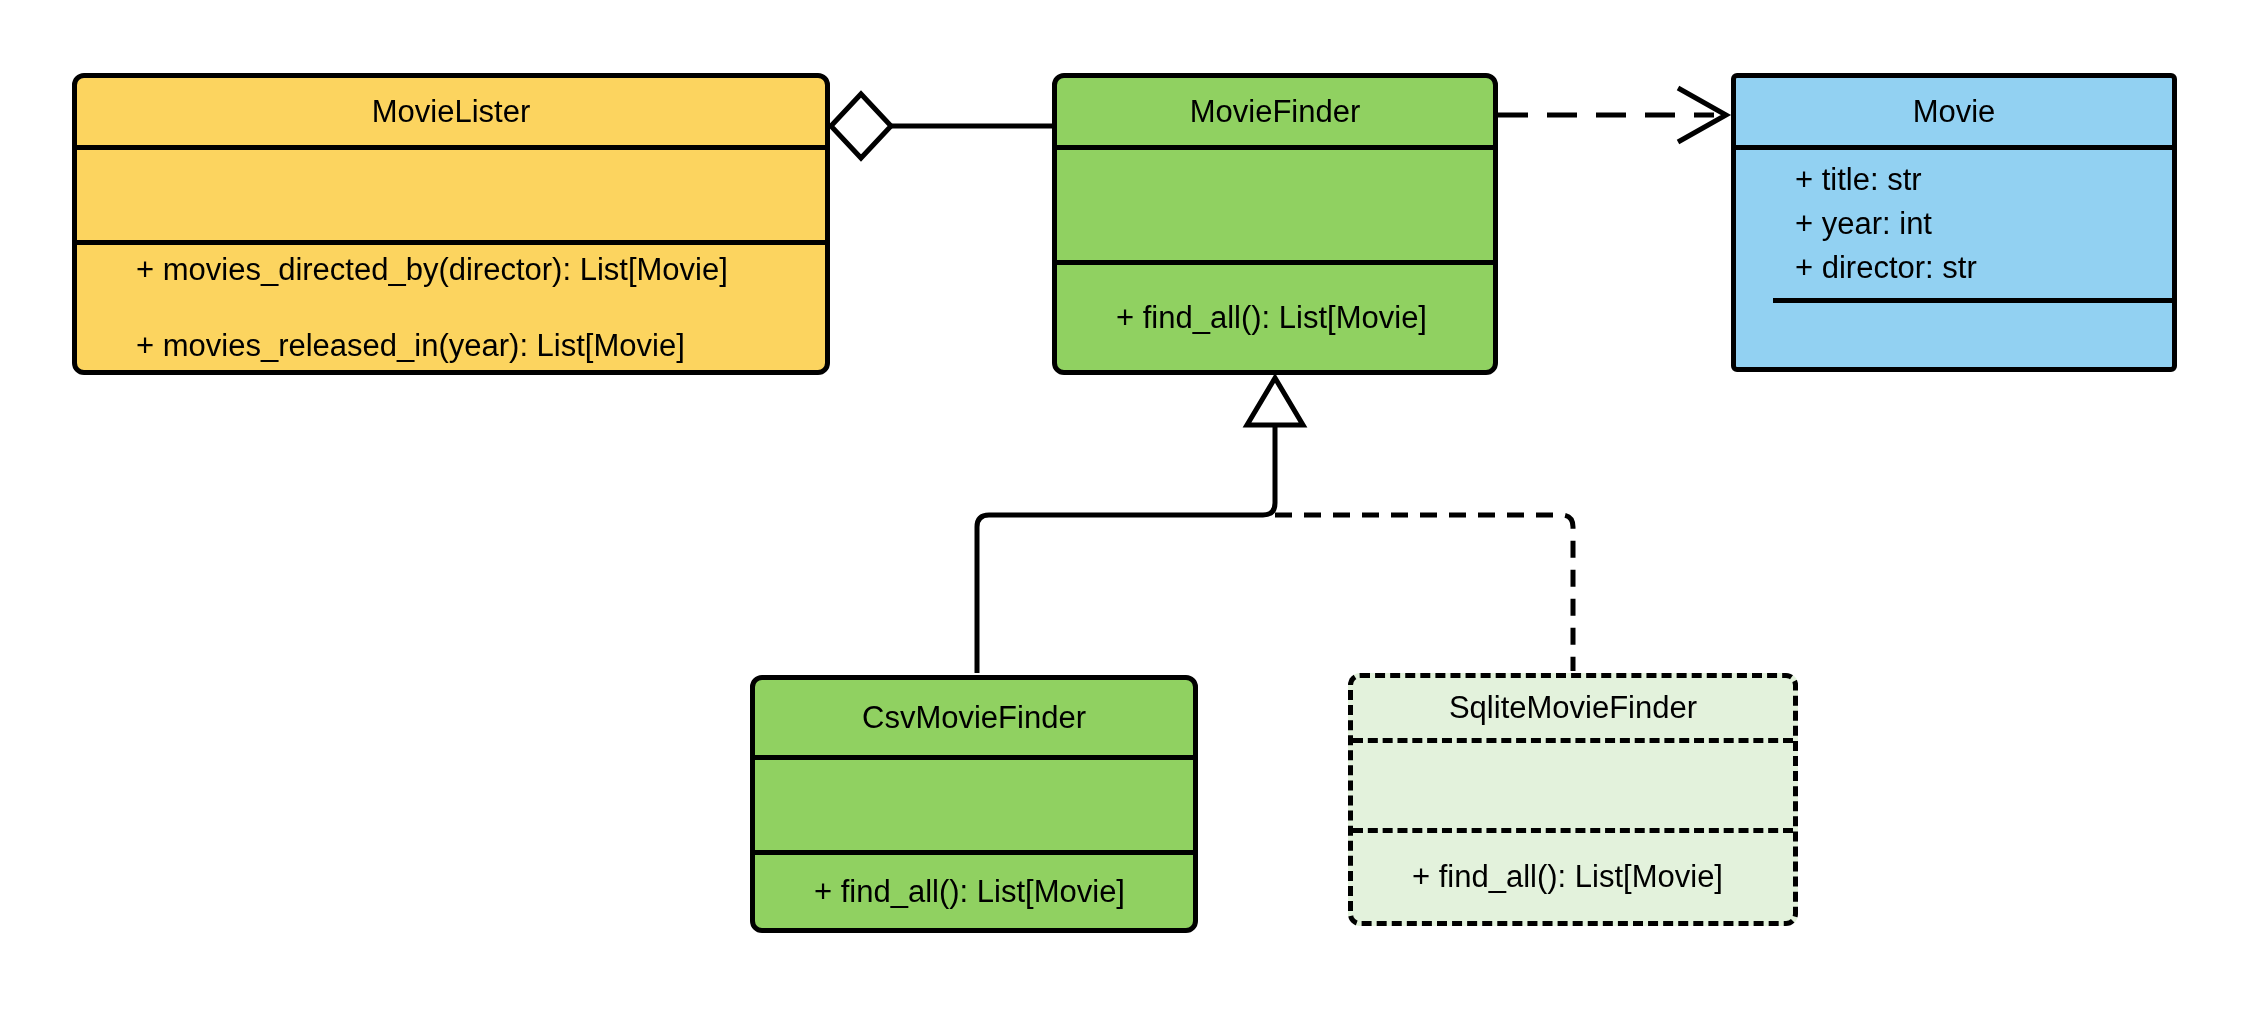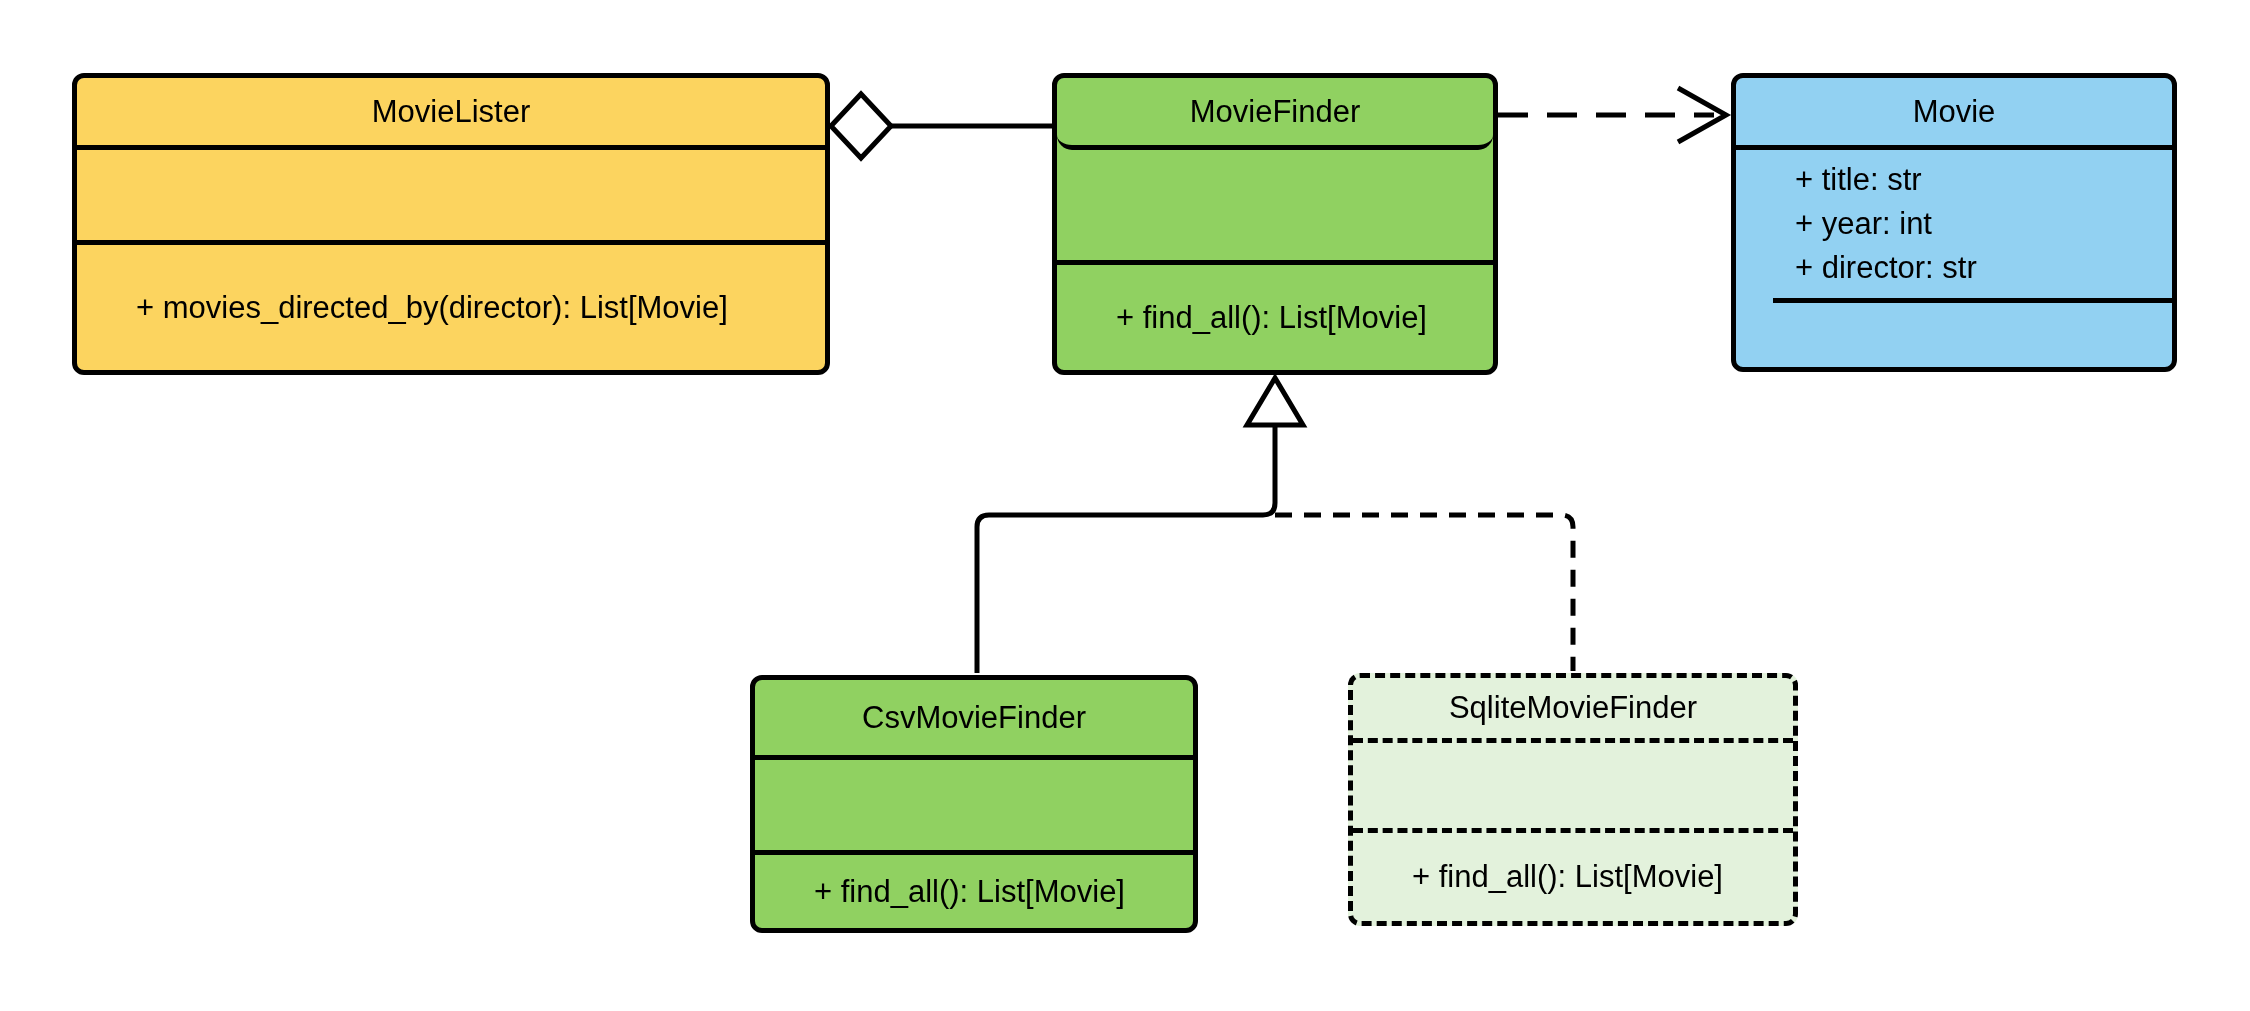--- a/index.html
+++ b/index.html
@@ -33,21 +33,21 @@
   .uml-members {
     display:flex; flex-direction:column; justify-content:center;
     padding:0 22px; font-size:31px;margin-left:37px;
   }
   .uml-members .member-line { line-height:44px; white-space:nowrap; }
   .uml-sec-empty { }
 
   .fill-yellow      { background:var(--fill-yellow,#fcd45f); }
   .fill-green       { background:var(--fill-green,#90d161); }
   .fill-light-green { background:var(--fill-light-green,#e3f2dc); }
-  .fill-blue        { background:var(--fill-blue,#92d1f2); }
+  .fill-blue        { background:var(--fill-blue,#92d1f2);border-radius:6px; }
 </style>
 </head>
 <body>
 
 <div class="canvas">
 
   <svg class="connectors" viewBox="0 0 2250 1011" xmlns="http://www.w3.org/2000/svg">
 
     
     <g>
@@ -69,25 +69,26 @@
     </g>
   </svg>
 
   <div class="uml-class fill-yellow" style="left:72px; top:73px; width:758px; height:302px;">
     <div class="uml-header sec-divider" style="height:72px;">
       <span>MovieLister</span>
     </div>
     <div class="uml-sec-empty sec-divider" style="height:95px;"></div>
     <div class="uml-members" style="flex:1;gap:32px;">
       <div class="member-line">+ movies_directed_by(director): List[Movie]</div>
+      <div class="member-line">+ movies_released_in(year): List[Movie]</div>
     </div>
   </div>
 
   <div class="uml-class fill-green" style="left:1052px; top:73px; width:446px; height:302px;">
-    <div class="uml-header sec-divider" style="height:72px;border-radius:15px;">
+    <div class="uml-header sec-divider" style="height:72px;">
       <span>MovieFinder</span>
     </div>
     <div class="uml-sec-empty sec-divider" style="height:115px;"></div>
     <div class="uml-members" style="flex:1;">
       <div class="member-line">+ find_all(): List[Movie]</div>
     </div>
   </div>
 
   <div class="uml-class fill-blue" style="left:1731px; top:73px; width:446px; height:299px;">
     <div class="uml-header sec-divider" style="height:72px;">

